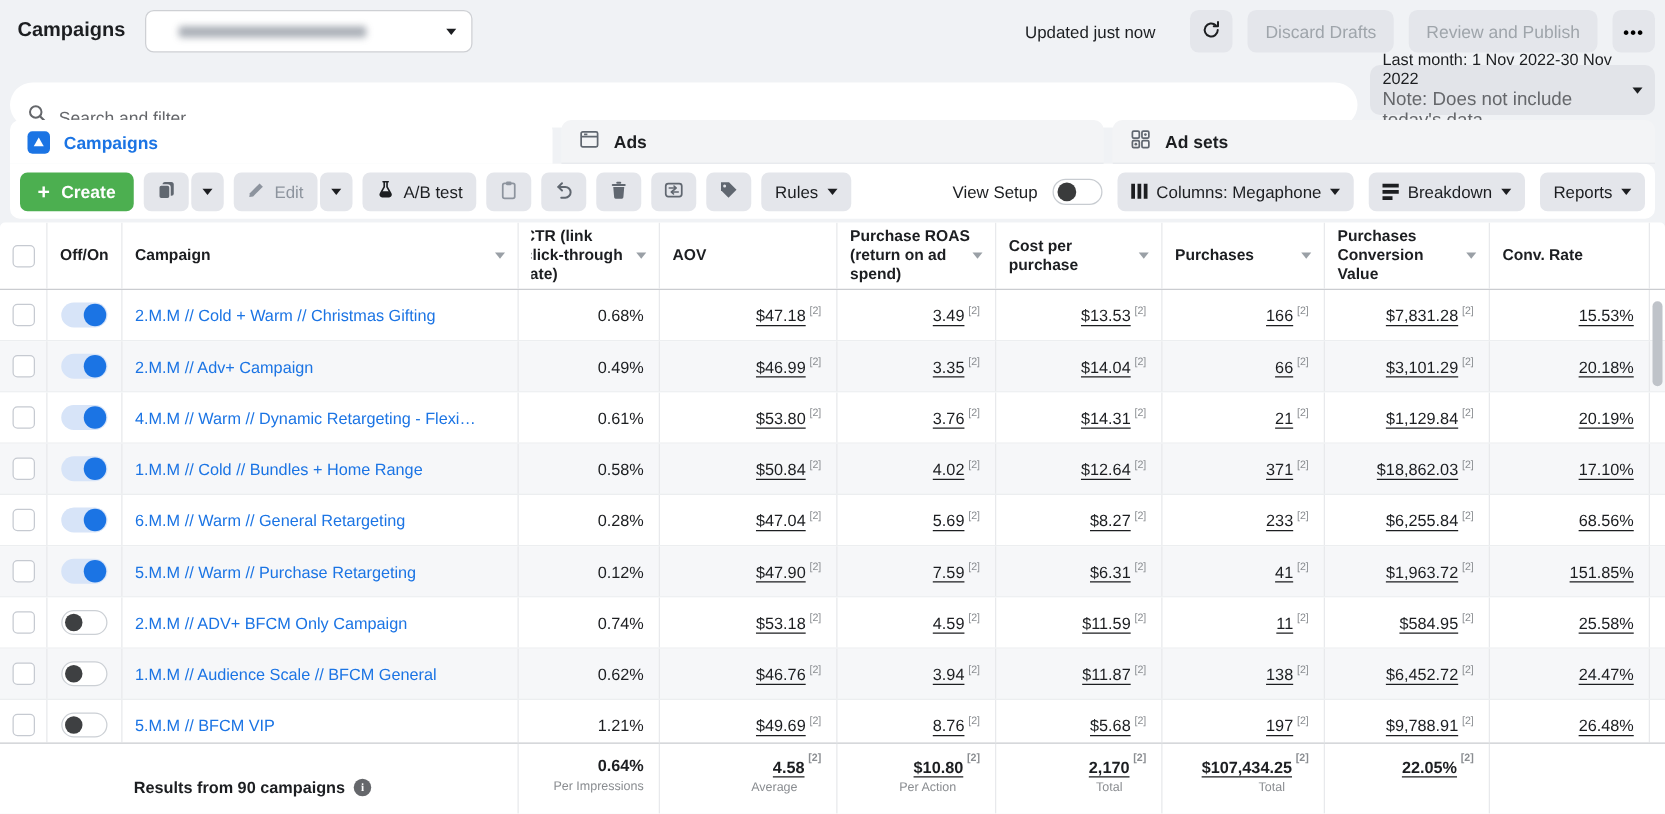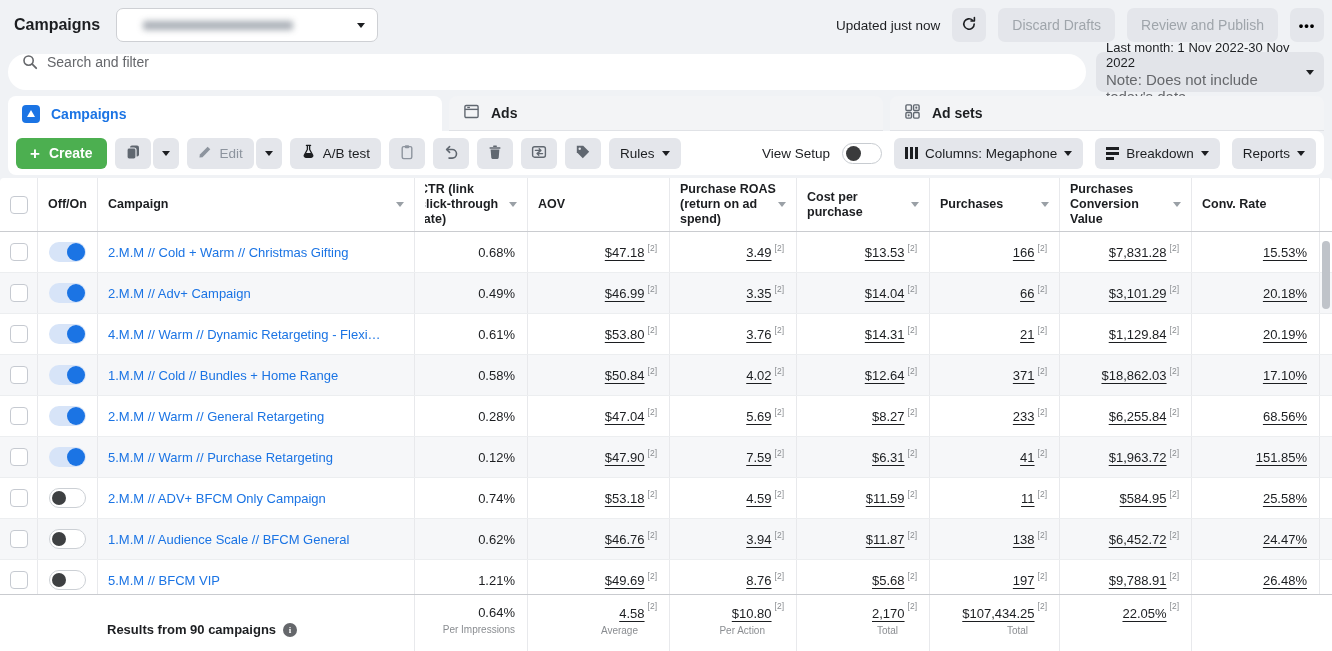--- a/index.html
+++ b/index.html
@@ -8,30 +8,30 @@
   .app{position:relative;width:1332px;height:651px;overflow:hidden}
 
   
   .topbar{height:50px;display:flex;align-items:center;padding:0 8px 0 14px}
   .page-title{font-size:16px;font-weight:bold;margin-right:16px}
   .account-select{width:262px;height:34px;background:#fff;border:1px solid #ced0d4;border-radius:7px;
     display:flex;align-items:center;padding:0 12px;cursor:pointer}
   .blurbar{flex:0 0 150px;height:9px;background:#8d949e;border-radius:2px;filter:blur(3px);opacity:.75;margin-left:14px}
   .account-select .caret{margin-left:auto}
   .top-spacer{flex:1}
-  .updated{font-size:13.5px;}
+  .updated{font-size:13.5px;margin-right:16px}
   .tb-btn{height:34px;background:#e4e6eb;border:none;border-radius:7px;display:inline-flex;align-items:center;
     justify-content:center;padding:0 14px;font-family:inherit;font-size:14px;cursor:pointer;margin-left:12px}
   .tb-btn.icon-only{width:34px;padding:0}
   .tb-btn.disabled{color:#9fa5ab;cursor:default}
   .dots{font-weight:bold;letter-spacing:1px;font-size:13px}
 
   
   .search-row{margin:2px 8px 0;height:40px;display:flex;gap:10px}
-  .search-pill{flex:1;height:36px;margin-top:2px;background:#fff;border-radius:18px;display:flex;align-items:flex-start;
+  .search-pill{flex:1;height:36px;margin-top:14px;background:#fff;border-radius:18px;display:flex;align-items:flex-end;
     padding:0 14px;gap:9px}
   .search-pill input{border:none;outline:none;flex:1;font-family:inherit;font-size:14px;color:#1c1e21;background:transparent}
   .search-pill input::placeholder{color:#65676b}
   .date-btn{width:228px;height:40px;background:#e2e4e9;border-radius:8px;display:flex;align-items:center;
     padding:0 10px;cursor:pointer}
   .date-lines{flex:1}
   .date-main{font-size:13px;color:#1c1e21}
   .date-note{font-size:15px;color:#65676b;margin-top:1px}
 
   
@@ -94,21 +94,21 @@
   .switch.row-sw.off{background:#fff;border:1px solid #ccd0d5}
   .switch.row-sw.off .knob{width:14px;height:14px;background:#3e4042;top:2px;left:2px}
 
   
   .tfoot{position:absolute;left:0;right:0;bottom:0;height:57px;background:#fff;border-top:1px solid #c9cbcf;
     display:grid;grid-template-columns:415px 113px 142px 127px 133px 130px 132px 128px}
   .fcell{border-right:1px solid #e8e9ec;padding-top:10px}
   .flabel-cell{padding:13px 0 0 107px;display:flex;align-items:center;gap:7px;font-weight:bold;font-size:13px}
   .info-ic{width:14px;height:14px;border-radius:50%;background:#65676b;color:#fff;font-size:9px;font-weight:bold;
     display:inline-flex;align-items:center;justify-content:center;font-family:"Liberation Serif",serif;margin-top:1px}
-  .fline{text-align:right;padding-right:12px;font-weight:normal;font-size:13px;white-space:nowrap}
+  .fline{text-align:right;padding-right:12px;font-weight:bold;font-size:13px;white-space:nowrap}
   .fline .u{text-decoration:underline;text-underline-offset:3px}
   .fsub{text-align:right;padding-right:12px;color:#8a8d91;font-size:10px;margin-top:4px}
   .fsub.pad{padding-right:31px}
 
   
   .vthumb{position:absolute;right:2px;top:8px;width:8px;height:68px;background:#bfc3c9;border-radius:4px;cursor:pointer}
 
   .gray-ic{color:#606770}
 </style>
 </head>
@@ -511,21 +511,21 @@
         <div class="trow">
           <div class="td c-check">
             <span class="checkbox"></span>
           </div>
           <div class="td" style="justify-content:center">
             <span class="switch row-sw on">
               <span class="knob"></span>
             </span>
           </div>
           <div class="td">
-            <span class="clink">2.M.M // Warm // General Retargeting</span>
+            <span class="clink">6.M.M // Warm // General Retargeting</span>
           </div>
           <div class="td num">
             <span class="val">0.28%</span>
           </div>
           <div class="td num">
             <span class="val u">$47.04</span>
             <sup>[2]</sup>
           </div>
           <div class="td num">
             <span class="val u">5.69</span>

